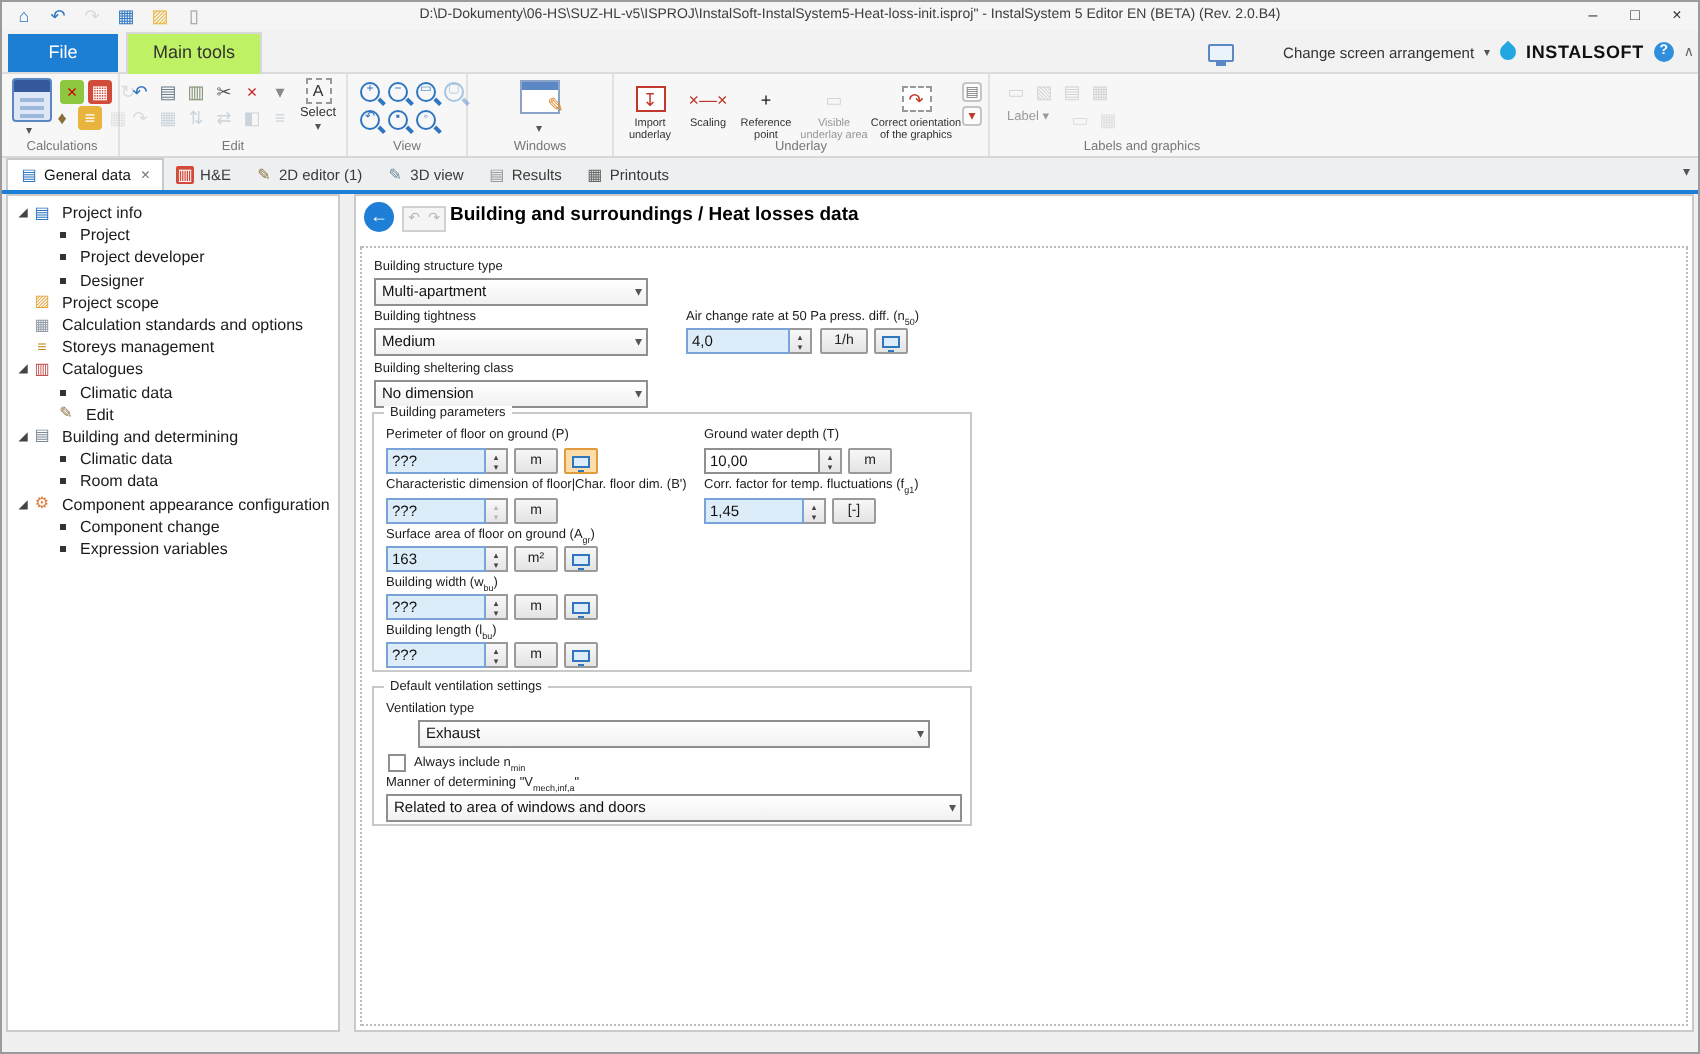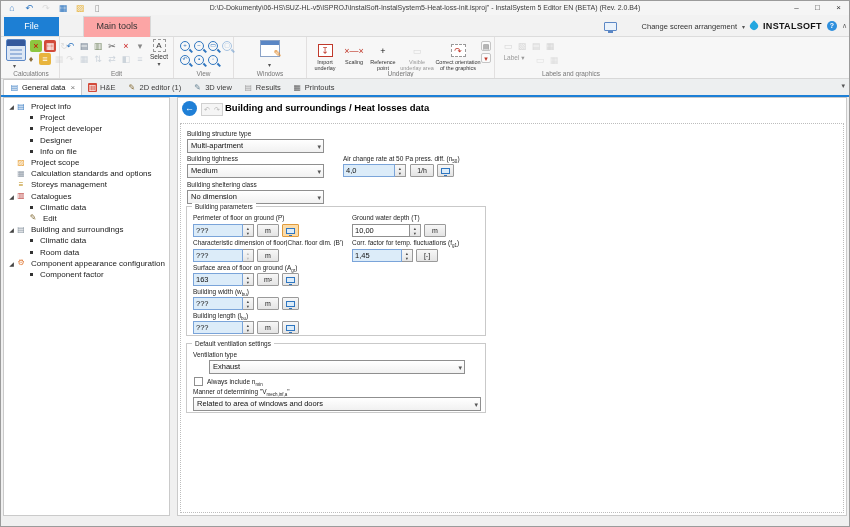--- a/index.html
+++ b/index.html
@@ -9,21 +9,21 @@
   
   #titlebar { position:absolute; left:0; top:0; right:0; height:14px; background:#f5f5f5; }
   #qa { position:absolute; left:4px; top:1px; display:flex; gap:3px; }
   #title { position:absolute; left:130px; right:130px; top:0; font-size:7px; line-height:13px; color:#3c3c3c; text-align:center; white-space:nowrap; overflow:hidden; }
   #winctl { position:absolute; right:0; top:0; display:flex; }
   .wbtn { width:21px; height:14px; font-size:8px; line-height:13px; text-align:center; color:#333; }
 
   
   #tabrow { position:absolute; top:14px; left:0; right:0; height:22px; background:#f2f2f2; border-bottom:1px solid #dcdcdc; }
   #file-btn { position:absolute; left:3px; top:2px; width:55px; height:19px; background:#1d7fd4; color:#fff; font-size:9px; text-align:center; line-height:19px; }
-  #main-tab { position:absolute; left:62px; top:1px; width:68px; height:21px; background:#fca5a5; border:1px solid #d8d8d8; border-bottom:none; color:#333; font-size:9px; text-align:center; line-height:19px;margin-left:20px; }
+  #main-tab { position:absolute; left:62px; top:1px; width:68px; height:21px; background:#bef264; border:1px solid #d8d8d8; border-bottom:none; color:#333; font-size:9px; text-align:center; line-height:19px; }
   #tr-right { position:absolute; right:2px; top:3px; height:16px; display:flex; align-items:center; gap:5px; }
   .mon { width:13px; height:9px; border:1px solid #5b87c5; border-radius:1px; position:relative; background:#eaf2fb; }
   .mon::after { content:""; position:absolute; left:3px; right:3px; bottom:-3px; height:2px; background:#5b87c5; }
   #chg { font-size:7.5px; color:#333;margin-left:20px; }
   #chg-dd { font-size:6px; color:#555; }
   .drop { width:8px; height:8px; background:#23a7e0; border-radius:0 50% 50% 50%; transform:rotate(45deg); }
   #brand { font-size:9px; font-weight:bold; color:#111; letter-spacing:.3px; }
   #help { width:10px; height:10px; border-radius:50%; background:#2f8fdd; color:#fff; font-size:7px; line-height:10px; text-align:center; font-weight:bold; }
   #collapse { font-size:7px; color:#666; }
 
@@ -272,24 +272,20 @@
         <span class="tlab">Project</span>
       </div>
       <div class="trow" style="padding-left: 24px;">
         <span class="tbul"></span>
         <span class="tlab">Project developer</span>
       </div>
       <div class="trow" style="padding-left: 24px;">
         <span class="tbul"></span>
         <span class="tlab">Designer</span>
       </div>
-      <div class="trow" style="padding-left: 24px;">
-        <span class="tbul"></span>
-        <span class="tlab">Info on file</span>
-      </div>
       <div class="trow" style="padding-left: 3px;">
         <span class="tex"></span>
         <span class="tico" style="color: rgb(232, 163, 61);">▨</span>
         <span class="tlab">Project scope</span>
       </div>
       <div class="trow" style="padding-left: 3px;">
         <span class="tex"></span>
         <span class="tico" style="color: rgb(143, 154, 166);">▦</span>
         <span class="tlab">Calculation standards and options</span>
       </div>
@@ -307,38 +303,42 @@
         <span class="tbul"></span>
         <span class="tlab">Climatic data</span>
       </div>
       <div class="trow" style="padding-left: 24px;">
         <span class="tico" style="color: rgb(138, 115, 64);">✎</span>
         <span class="tlab">Edit</span>
       </div>
       <div class="trow" style="padding-left: 3px;">
         <span class="tex">◢</span>
         <span class="tico" style="color: rgb(125, 138, 150);">▤</span>
-        <span class="tlab">Building and surroundings</span>
+        <span class="tlab">Building and determining</span>
       </div>
       <div class="trow" style="padding-left: 24px;">
         <span class="tbul"></span>
         <span class="tlab">Climatic data</span>
       </div>
       <div class="trow" style="padding-left: 24px;">
         <span class="tbul"></span>
         <span class="tlab">Room data</span>
       </div>
       <div class="trow" style="padding-left: 3px;">
         <span class="tex">◢</span>
         <span class="tico" style="color: rgb(224, 123, 57);">⚙</span>
         <span class="tlab">Component appearance configuration</span>
       </div>
       <div class="trow" style="padding-left: 24px;">
         <span class="tbul"></span>
-        <span class="tlab">Component factor</span>
+        <span class="tlab">Component change</span>
+      </div>
+      <div class="trow" style="padding-left: 24px;">
+        <span class="tbul"></span>
+        <span class="tlab">Expression variables</span>
       </div>
     </div>
 
   <div id="content">
     <div id="backbtn">←</div>
     <div id="navmini">
       <span>↶</span>
       <span>↷</span>
     </div>
     <div id="ptitle">Building and surroundings / Heat losses data</div>

